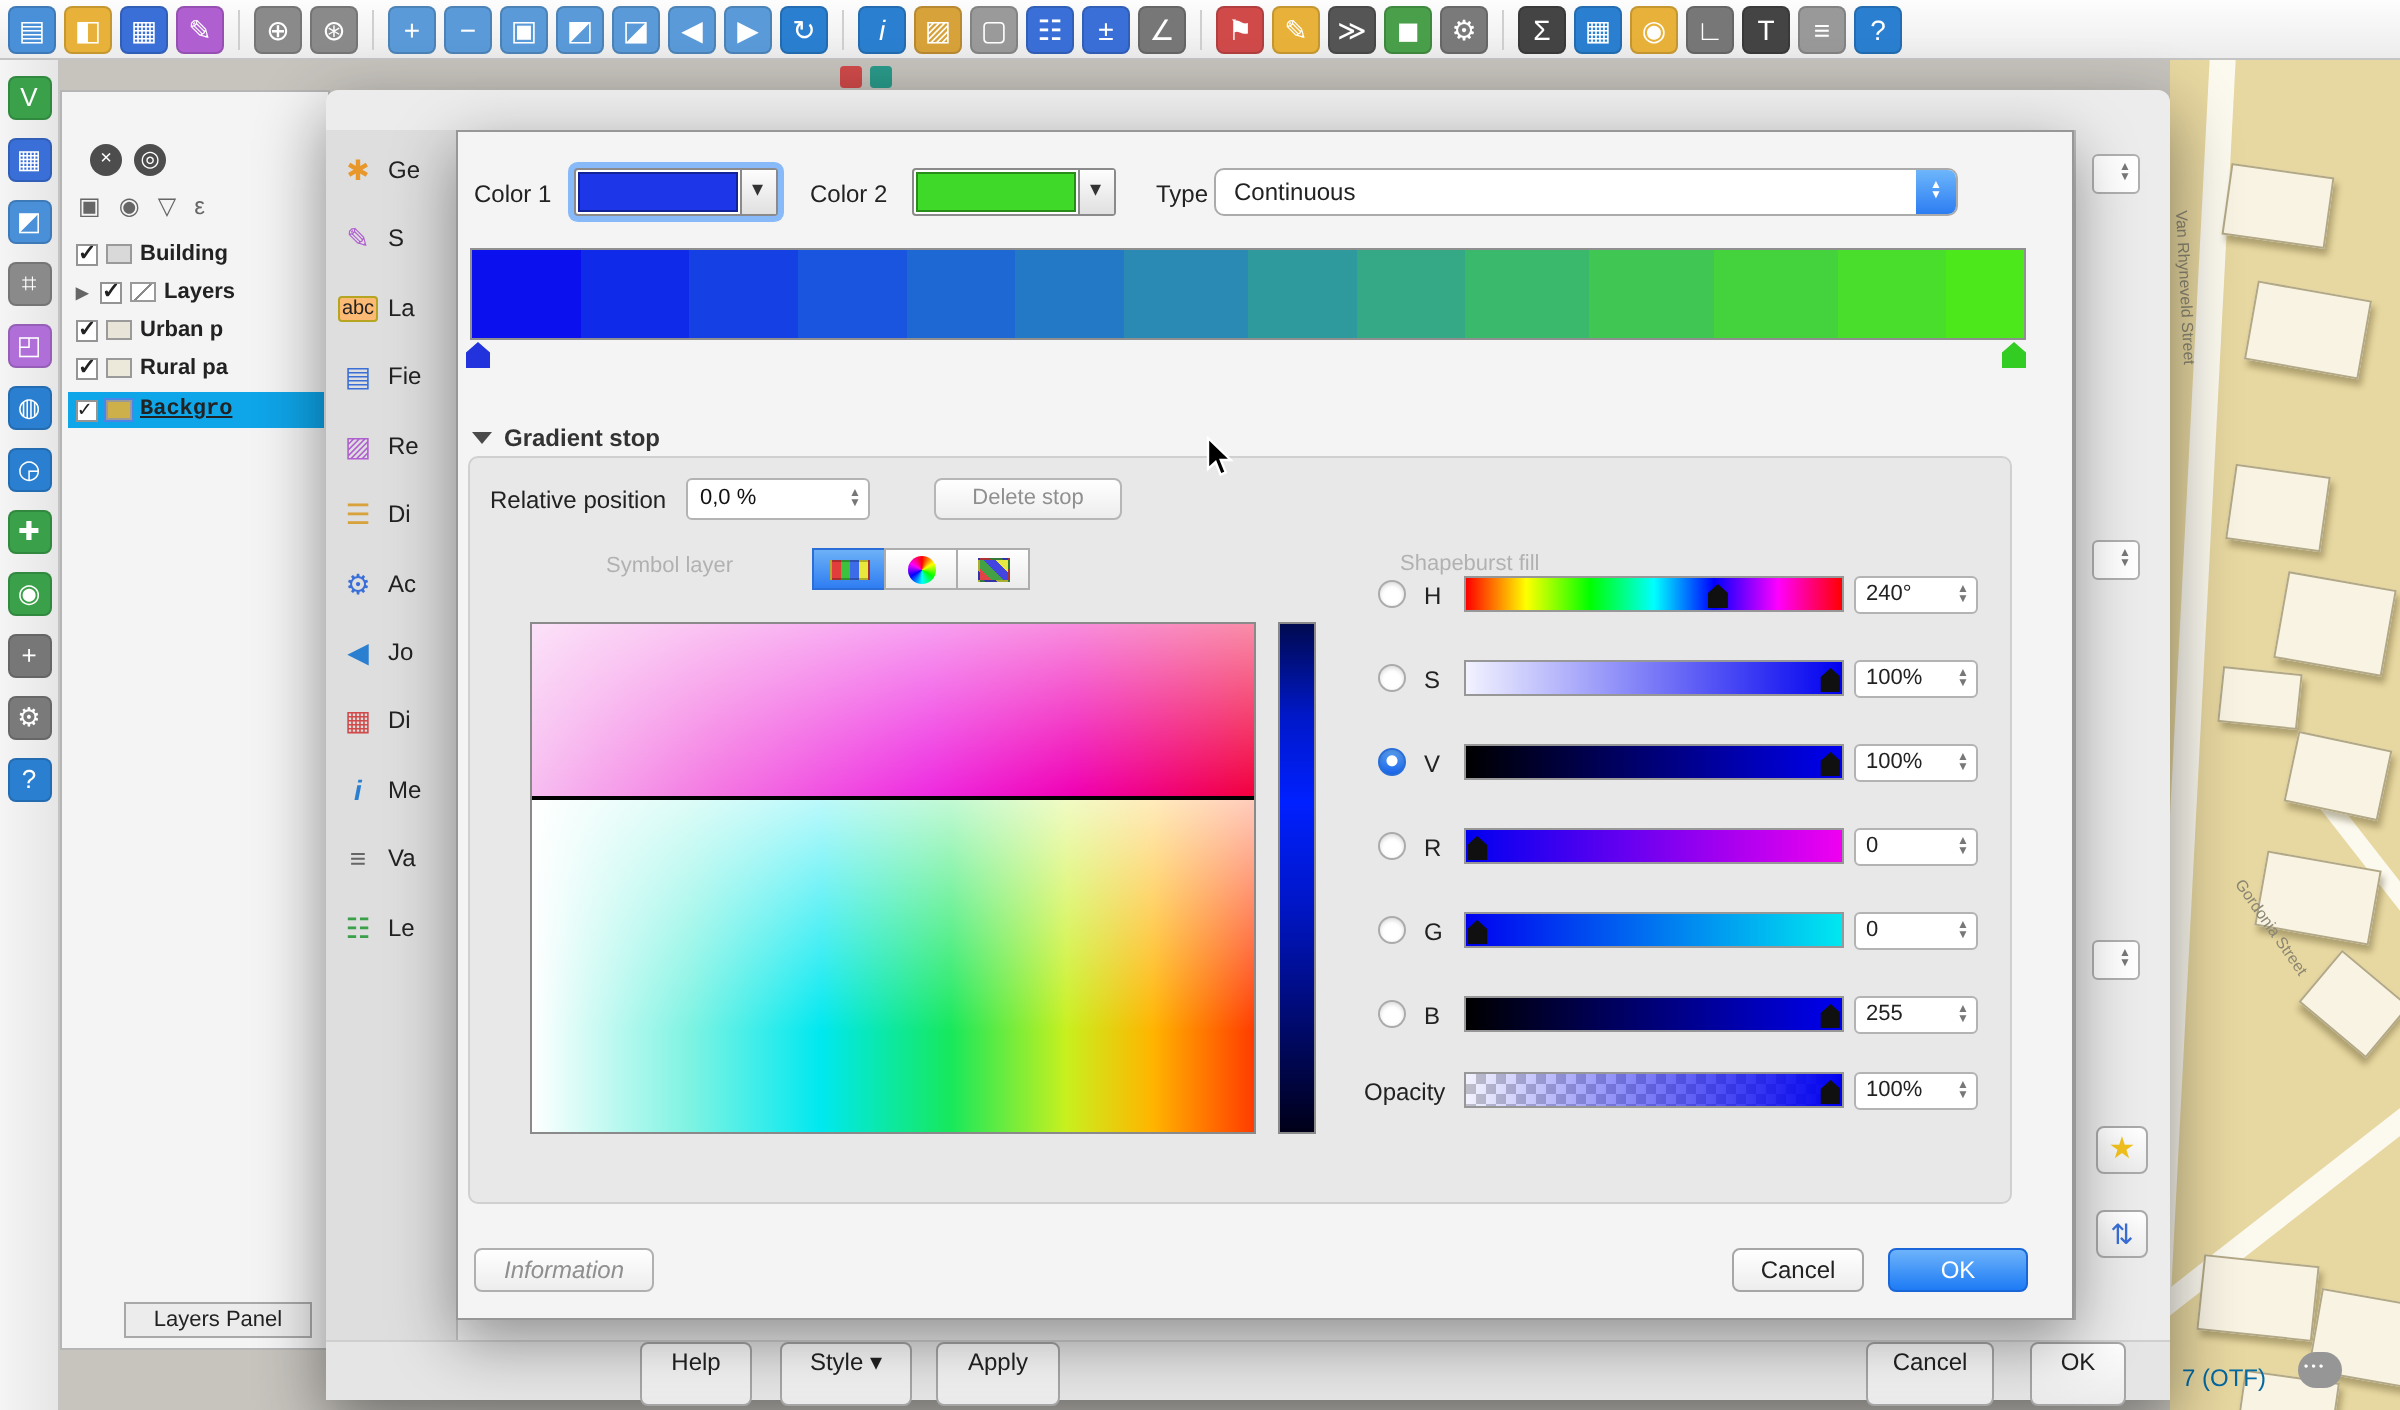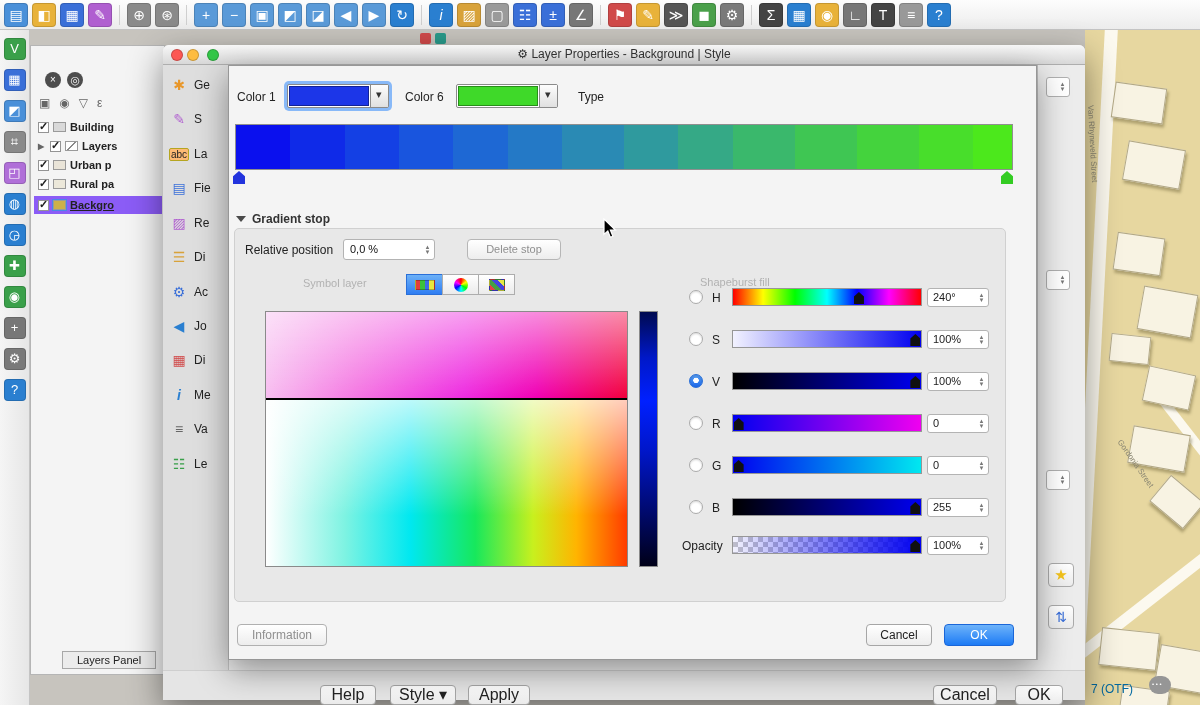--- a/index.html
+++ b/index.html
@@ -37,21 +37,21 @@
   
   .layers-panel { position:absolute; left:30px; top:45px; width:135px; height:630px;
     background:#f4f4f4; border:1px solid #b5b5b5; }
   .circ-btn { position:absolute; width:16px; height:16px; border-radius:50%; background:#4d4d4d;
     color:#fff; font-size:10px; line-height:16px; text-align:center; }
   .close-circ::before { content:"×"; }
   .target-circ::before { content:"◎"; font-size:11px; }
   .lp-tools { position:absolute; left:8px; top:50px; display:flex; gap:9px; color:#666; font-size:12px; }
   .layer-row { position:absolute; left:3px; width:128px; height:18px; display:flex; align-items:center;
     gap:4px; padding-left:4px; font-weight:bold; font-size:11px; white-space:nowrap; overflow:hidden; }
-  .layer-row.sel { background:#8b5cf6; }
+  .layer-row.sel { background:#0ea5e9;font-family:Liberation Mono, monospace; }
   .layer-row.sel .lname { text-decoration:underline; }
   .cbx { width:11px; height:11px; background:#fff; border:1px solid #949494; position:relative; flex:0 0 auto; }
   .cbx::after { content:"✓"; position:absolute; left:0; top:-3px; font-size:11px; color:#222; }
   .lswatch { width:13px; height:10px; border:1px solid #9a9a9a; flex:0 0 auto; }
   .exp { font-size:8px; color:#666; width:8px; flex:0 0 auto; }
   .layers-tab { position:absolute; left:62px; top:651px; width:94px; height:18px; background:#ececec;
     border:1px solid #a8a8a8; font-size:11px; text-align:center; line-height:16px; color:#222; }
 
   
   .props-dialog { position:absolute; left:163px; top:45px; width:922px; height:655px;
@@ -63,22 +63,22 @@
   .tl.yel { left:24px; background:#fdbc40; }
   .tl.grn { left:44px; background:#33c748; }
   .props-sidebar { position:absolute; left:0; top:20px; width:66px; bottom:30px; background:#dedede;
     border-right:1px solid #c2c2c2; overflow:hidden; }
   .ps-item { position:absolute; left:6px; display:flex; align-items:center; gap:5px; height:28px; }
   .ps-icon { font-size:14px; width:20px; text-align:center; }
   .ps-icon.badge { font-size:10px; background:#fdba74; border:1px solid #b5a520; border-radius:2px; line-height:12px; height:13px; }
   .ps-label { font-size:12px; color:#222; }
   .props-bottom { position:absolute; left:0; right:0; bottom:0; height:30px; background:#e5e5e5;
     border-top:1px solid #cfcfcf; }
-  .mbtn { position:absolute; top:14px; height:20px; background:linear-gradient(#ffffff,#ebebeb);
-    border:1px solid #a6a6a6; border-radius:4px; font-size:16px; line-height:18px; text-align:center; color:#222; }
+  .mbtn { position:absolute; top:0; height:32px; background:linear-gradient(#ffffff,#ebebeb);
+    border:1px solid #a6a6a6; border-radius:4px; font-size:12px; line-height:18px; text-align:center; color:#222; }
 
   
   .right-strip { position:absolute; left:1037px; top:65px; width:48px; height:595px;
     background:#ececec; border-left:1px solid #bdbdbd; }
   .mini-spin { position:absolute; left:8px; width:24px; height:20px; background:#fff; border:1px solid #b0b0b0; border-radius:3px; }
   .sq-btn { position:absolute; left:10px; width:26px; height:24px; background:linear-gradient(#fff,#ececec);
     border:1px solid #aaa; border-radius:4px; text-align:center; line-height:22px; }
   .star-btn::before { content:"★"; color:#f2c21c; font-size:15px; }
   .sort-btn::before { content:"⇅"; color:#3a6fd8; font-size:14px; }
 
@@ -164,21 +164,21 @@
     background-size:100% 100%, 10px 10px; }
   .spin { position:absolute; width:62px; height:19px; background:#fff; border:1px solid #b3b3b3;
     border-radius:3px; font-size:11px; line-height:17px; padding-left:5px; }
   .wide-label { position:absolute; left:447px; top:3px; font-size:12px; }
   .html-field { position:absolute; left:557px; top:0; width:197px; height:20px; background:#fff;
     border:1px solid #b3b3b3; border-radius:3px; font-size:11px; line-height:18px; padding-left:6px; color:#444; }
   .html-field::after { content:"▾"; position:absolute; right:5px; top:2px; color:#999; }
 
   .info-btn { position:absolute; left:8px; top:558px; width:90px; height:22px;
     background:linear-gradient(#fff,#ededed); border:1px solid #b0b0b0; border-radius:4px;
-    font-size:12px; color:#8f8f8f; text-align:center; line-height:20px; }
+    font-size:12px; color:#8f8f8f; text-align:center; line-height:20px;font-style:italic; }
   .cancel-btn { position:absolute; left:637px; top:558px; width:66px; height:22px;
     background:linear-gradient(#fff,#ededed); border:1px solid #a6a6a6; border-radius:4px;
     font-size:12px; text-align:center; line-height:20px; color:#222; }
   .ok-btn { position:absolute; left:715px; top:558px; width:70px; height:22px;
     background:linear-gradient(#6db3fa,#1d7bf5); border:1px solid #1a66d8; border-radius:4px;
     font-size:12px; text-align:center; line-height:20px; color:#fff; }
 
   .cursor { position:absolute; left:374px; top:152px; z-index:50; }
 </style>
 </head>
@@ -298,27 +298,20 @@
     </div>
     <div class="layer-row sel" style="top:150px">
       <span class="cbx"></span>
       <span class="lswatch" style="background:#cdb04a;outline:1px solid #4a86e8"></span>
       <span class="lname">Backgro</span>
     </div>
   </div>
   <div class="layers-tab">Layers Panel</div>
 
   <div class="props-dialog">
-    <div class="titlebar">
-      <span class="tl red"></span>
-      <span class="tl yel"></span>
-      <span class="tl grn"></span>
-      <span>⚙</span>
-      <span>Layer Properties - Background | Style</span>
-    </div>
     <div class="props-sidebar">
       <div class="ps-item" style="top:6px">
           <span class="ps-icon" style="color:#e8972a">✱</span>
           <span class="ps-label">Ge</span>
         </div>
       <div class="ps-item" style="top:40px">
           <span class="ps-icon" style="color:#b05fd0">✎</span>
           <span class="ps-label">S</span>
         </div>
       <div class="ps-item" style="top:75px">
@@ -384,26 +377,30 @@
     <span class="sq-btn star-btn" style="top:498px"></span>
     <span class="sq-btn sort-btn" style="top:540px"></span>
   </div>
 
   <div class="ramp-dialog">
     <span class="fld-label" style="left:8px;top:24px">Color 1</span>
     <div class="color-btn focus" style="left:58px">
       <span class="swatch" style="background:#1c36e8"></span>
       <span class="cb-dd"></span>
     </div>
-    <span class="fld-label" style="left:176px;top:24px">Color 6</span>
+    <span class="fld-label" style="left:176px;top:24px">Color 2</span>
     <div class="color-btn" style="left:227px">
       <span class="swatch" style="background:#3fd929"></span>
       <span class="cb-dd"></span>
     </div>
     <span class="fld-label" style="left:349px;top:24px">Type</span>
+    <div class="combo">
+      <span>Continuous</span>
+      <span class="combo-cap"></span>
+    </div>
 
     <div class="grad-bar"></div>
     <span class="stopmark" style="left:4px;background:#2233dd"></span>
     <span class="stopmark" style="left:772px;background:#33cc22"></span>
 
     <div class="gs-head">
       <span class="gs-tri"></span>
       <span>Gradient stop</span>
     </div>
 

